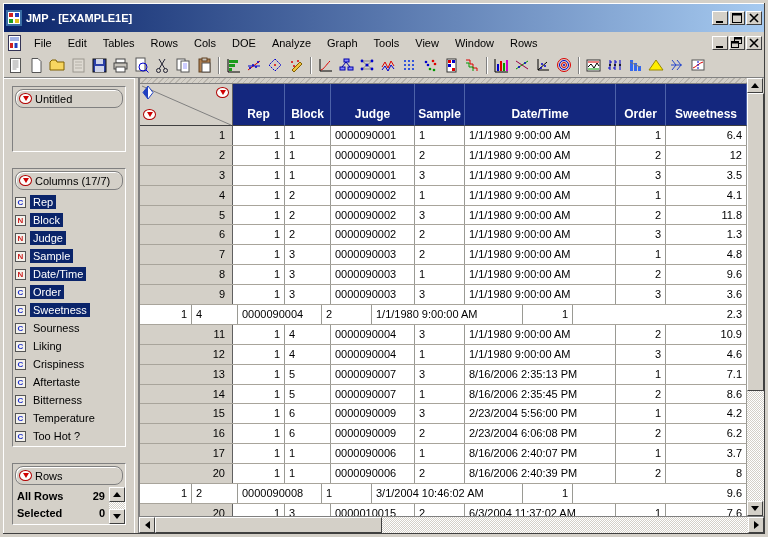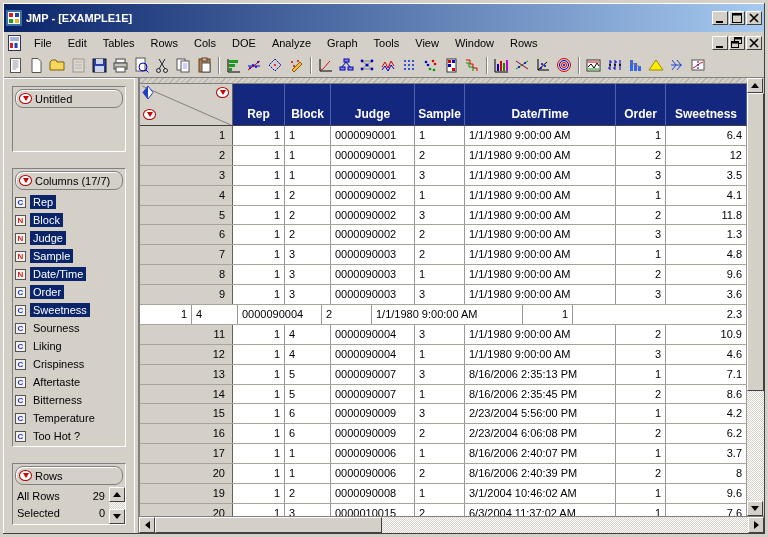--- a/index.html
+++ b/index.html
@@ -56,21 +56,21 @@
   .type-icon { width:11px; height:11px; flex:none; border:1px solid #555; background:#f4f2ec;
                font-size:8px; font-weight:bold; line-height:9px; text-align:center; }
   .type-icon.c { color:var(--continuous-icon); }
   .type-icon.n { color:var(--nominal-icon); }
   .col-label { margin-left:4px; padding:1px 3px; white-space:nowrap; }
   .col-item.selected .col-label { background:var(--selection-bg); color:var(--selection-text); }
 
   .rows-panel { height:62px; flex:none; display:flex; flex-direction:column; }
   .rows-body { flex:1; display:flex; }
   .rows-stats { flex:1; }
-  .stat-row { display:flex; height:17px; align-items:center; padding:0 2px 0 4px; }
+  .stat-row { display:flex; height:17px; align-items:center; padding:0 2px 0 4px;font-weight:bold; }
   .stat-label { flex:1; }
   .stat-value { text-align:right; padding-right:2px; }
   .mini-scroll { width:16px; flex:none; display:flex; flex-direction:column; }
   .scrollbtn { width:16px; height:15px; background:var(--chrome); border:1px solid;
                border-color:#fff #404040 #404040 #fff; display:flex; align-items:center;
                justify-content:center; padding:0; flex:none; }
   .mini-scroll .gap { flex:1; background:
       linear-gradient(45deg,#fff 25%,transparent 25%,transparent 75%,#fff 75%),
       linear-gradient(45deg,#fff 25%,transparent 25%,transparent 75%,#fff 75%);
       background-color:#d4d0c8; background-size:2px 2px; background-position:0 0,1px 1px; }
@@ -803,21 +803,20 @@
                 <div class="rownum">20</div>
                 <div class="cell w-0 al-r">1</div>
                 <div class="cell w-1 al-l">1</div>
                 <div class="cell w-2 al-l">0000090006</div>
                 <div class="cell w-3 al-l">2</div>
                 <div class="cell w-4 al-l">8/16/2006 2:40:39 PM</div>
                 <div class="cell w-5 al-r">2</div>
                 <div class="cell w-6 al-r">8</div>
               </div>
               <div class="t-row">
-                <div class="rownum">19</div>
                 <div class="cell w-0 al-r">1</div>
                 <div class="cell w-1 al-l">2</div>
                 <div class="cell w-2 al-l">0000090008</div>
                 <div class="cell w-3 al-l">1</div>
                 <div class="cell w-4 al-l">3/1/2004 10:46:02 AM</div>
                 <div class="cell w-5 al-r">1</div>
                 <div class="cell w-6 al-r">9.6</div>
               </div>
               <div class="t-row">
                 <div class="rownum">20</div>

